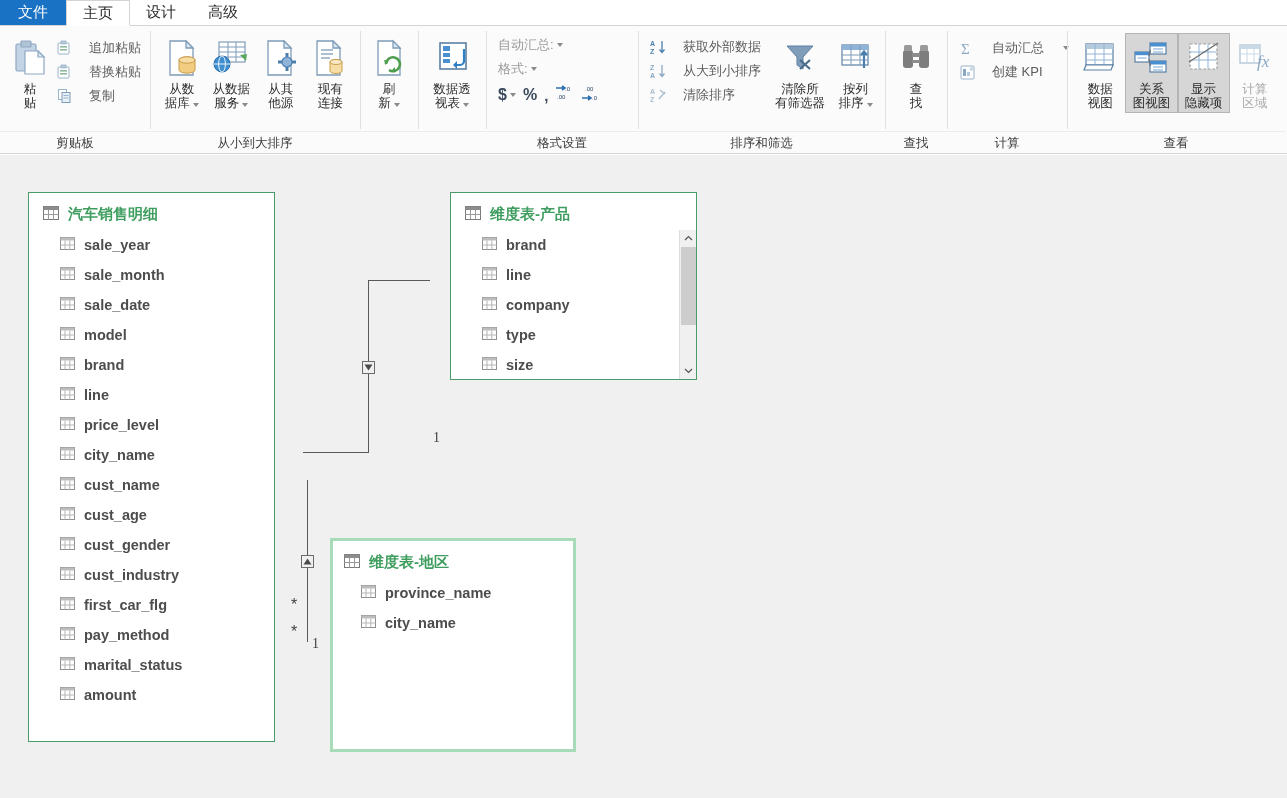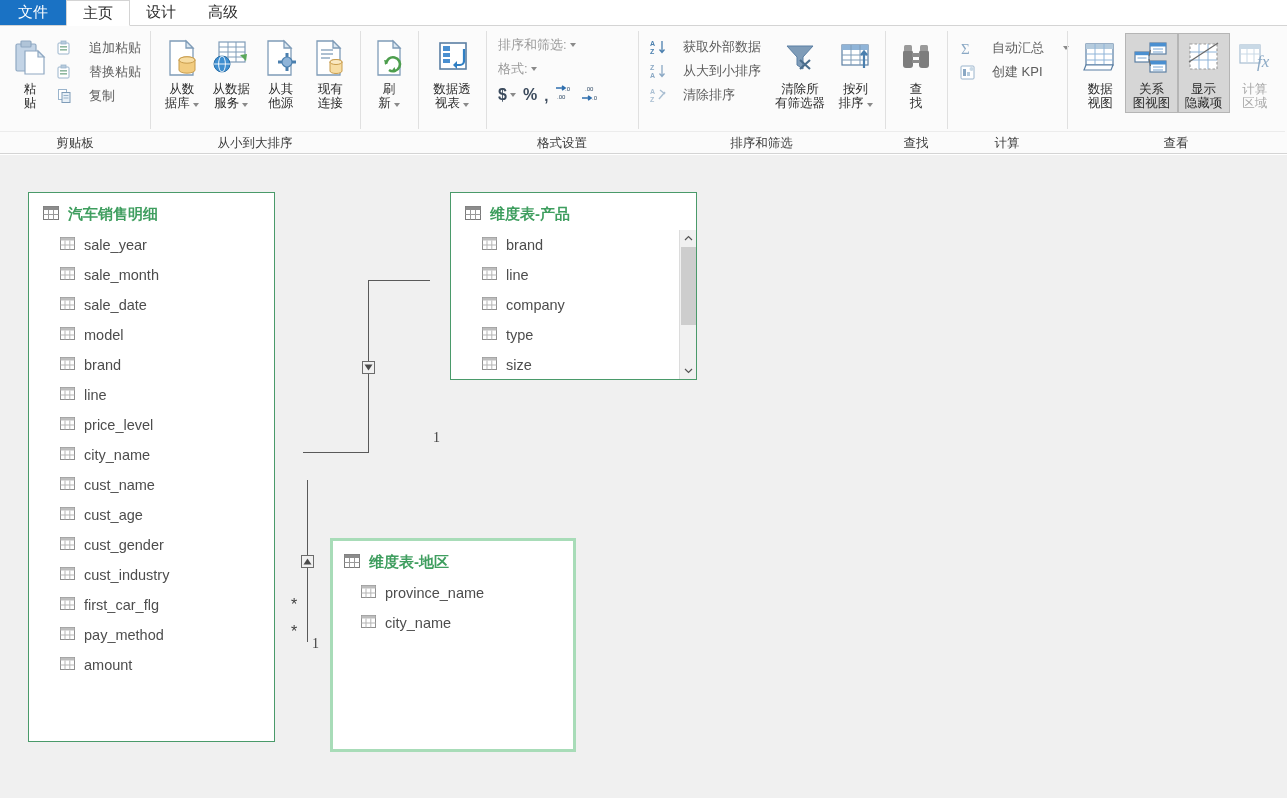--- a/index.html
+++ b/index.html
@@ -200,21 +200,21 @@
     overflow: hidden;
     position: relative;
   }
   .tfield {
     display: flex;
     align-items: center;
     gap: 9px;
     height: 30px;
     padding-left: 31px;
     font-size: 14.5px;
-    font-weight: normal;
+    font-weight: bold;
     color: #4d4d4d;
     white-space: nowrap;
   }
 
   
   .gicon { display: block; }
 
   
   .tscroll {
     position: absolute;
@@ -437,21 +437,21 @@
 视表</span><span class="caret"></span></div>
       </div>
     </div>
     <div class="rgroup-label"></div>
   </div>
 
   <div class="rgroup" style="width:152px">
     <div class="rgroup-body">
       <div class="vstack" style="padding-left:3px">
         <div class="fmtlabel">
-          <span>排序和筛选:</span>
+          <span>自动汇总:</span>
           <span class="caret"></span>
         </div>
         <div class="fmtlabel">
           <span>格式:</span>
           <span class="caret"></span>
         </div>
         <div class="fmtrow">
           <span class="fi" style="color:#3b4a5c">$</span>
           <span class="caret" style="margin-left:-4px"></span>
           <span class="fi">%</span>
@@ -844,20 +844,30 @@
         <span>pay_method</span>
       </div>
       <div class="tfield">
         <span><svg width="15" height="13" viewBox="0 0 15 13">
               <rect x="0.5" y="0.5" width="14" height="12" fill="#ffffff" stroke="#909090" stroke-width="1"></rect>
               <rect x="0.5" y="0.5" width="14" height="3" fill="#bdbdbd"></rect>
               <line x1="5" y1="3.5" x2="5" y2="12.5" stroke="#b5b5b5" stroke-width="1"></line>
               <line x1="9.8" y1="3.5" x2="9.8" y2="12.5" stroke="#b5b5b5" stroke-width="1"></line>
               <line x1="0.5" y1="8" x2="14.5" y2="8" stroke="#b5b5b5" stroke-width="1"></line>
             </svg></span>
+        <span>marital_status</span>
+      </div>
+      <div class="tfield">
+        <span><svg width="15" height="13" viewBox="0 0 15 13">
+              <rect x="0.5" y="0.5" width="14" height="12" fill="#ffffff" stroke="#909090" stroke-width="1"></rect>
+              <rect x="0.5" y="0.5" width="14" height="3" fill="#bdbdbd"></rect>
+              <line x1="5" y1="3.5" x2="5" y2="12.5" stroke="#b5b5b5" stroke-width="1"></line>
+              <line x1="9.8" y1="3.5" x2="9.8" y2="12.5" stroke="#b5b5b5" stroke-width="1"></line>
+              <line x1="0.5" y1="8" x2="14.5" y2="8" stroke="#b5b5b5" stroke-width="1"></line>
+            </svg></span>
         <span>amount</span>
       </div>
     </div>
   </div>
 
   <div class="tcard" style="left:450px; top:37px; width:247px; height:188px;">
     <div class="tcard-title">
       <span>
         <svg width="16" height="14" viewBox="0 0 16 14">
           <rect x="0.5" y="0.5" width="15" height="13" fill="#ffffff" stroke="#7a7a7a" stroke-width="1"></rect>

